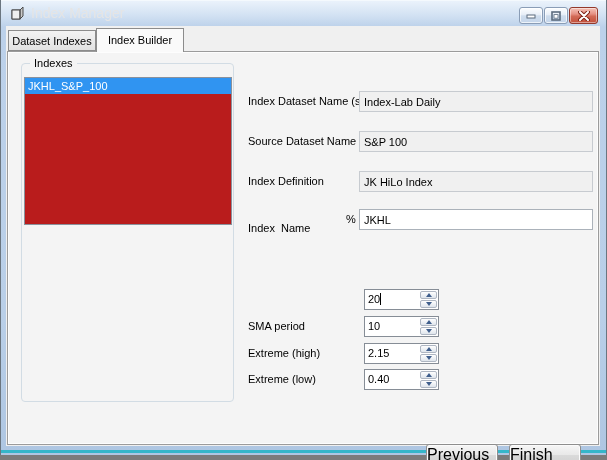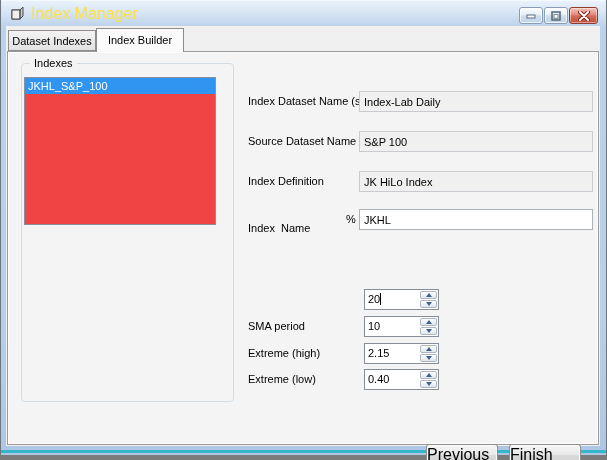--- a/index.html
+++ b/index.html
@@ -10,21 +10,21 @@
   
   .win-frame { position:absolute; left:1px; top:0; width:605px; height:455px;
     background:linear-gradient(to bottom,#eaf2fb 0,#d3e2f3 14px,#bcd1ea 26px,#b9cfe8 70%,#aec6e2 100%);
     border-top:1px solid #f4f9fd; }
   .cyan-edge { position:absolute; left:1px; top:450px; width:605px; height:3px; background:#35b6c9; }
   .desktop-strip { position:absolute; left:0; top:455px; width:607px; height:5px; background:#7b7b7b; }
 
   
   .titlebar { position:absolute; left:1px; top:0; width:605px; height:26px; }
   .win-icon { position:absolute; left:8px; top:5px; width:16px; height:16px; }
-  .win-title { position:absolute; left:30px; top:6px; height:15px; line-height:15px; font-size:16px; color:#fde047; }
+  .win-title { position:absolute; left:30px; top:6px; height:15px; line-height:15px; font-size:14px; color:#e5e5e5; }
   .winbtn { position:absolute; top:7px; height:17px; border:1px solid #8a9db6; border-radius:3px;
     background:linear-gradient(to bottom,#fdfeff,#e7eef7 45%,#cfdded 52%,#c4d5ea);
     box-shadow:inset 0 0 0 1px rgba(255,255,255,.7); display:flex; align-items:center; justify-content:center; cursor:default; }
   .winbtn.min { left:518px; width:24px; }
   .winbtn.max { left:543px; width:24px; }
   .winbtn.close { left:568px; width:29px; border-color:#93382b;
     background:linear-gradient(to bottom,#f4c4b9,#e69184 40%,#d26a57 55%,#c14f3a);
     box-shadow:inset 0 0 0 1px rgba(255,255,255,.45); }
 
   
@@ -33,21 +33,21 @@
   .tab.inactive { left:8px; top:30px; width:88px; height:21px; line-height:20px;
     background:linear-gradient(to bottom,#f3f3f3,#e2e2e2); z-index:1; border-bottom:1px solid #8c8c8c; }
   .tab.active { left:96px; top:28px; width:88px; height:24px; line-height:23px; background:#fafafa; z-index:3; }
   .tab-page { position:absolute; left:7px; top:51px; width:592px; height:394px; background:#f4f4f4;
     border:1px solid #9b9b9b; box-shadow:inset 0 0 0 1px #fdfdfd; z-index:2; }
 
   
   .groupbox { position:absolute; left:13px; top:11px; width:213px; height:339px;
     border:1px solid #d2dce4; border-radius:4px; }
   .groupbox-label { position:absolute; left:8px; top:-8px; padding:0 4px; background:#f4f4f4; height:14px; line-height:14px; }
-  .listbox { position:absolute; left:2px; top:13px; width:192px; height:148px; background:#ef4444;
+  .listbox { position:absolute; left:2px; top:13px; width:208px; height:148px; background:#b91c1c;
     border:1px solid #8a919c; overflow:hidden; }
   .list-item.selected { height:16px; line-height:16px; padding-left:3px; background:var(--sel,#3094f1); color:#fff; }
 
   
   .lbl { position:absolute; left:240px; height:21px; line-height:21px; white-space:pre; }
   .tbx { position:absolute; left:351px; width:234px; height:21px; border:1px solid #abb2ba; background:#fff;
     font-family:"Liberation Sans",sans-serif; font-size:11px; padding:0 4px; color:#000; }
   .tbx.ro { background:#f0f0f0; border-color:#c7cbd0; }
   .pct { left:338px; }
 

